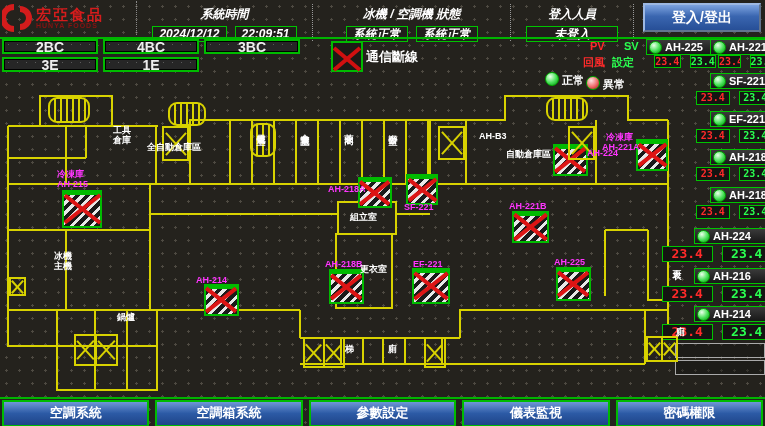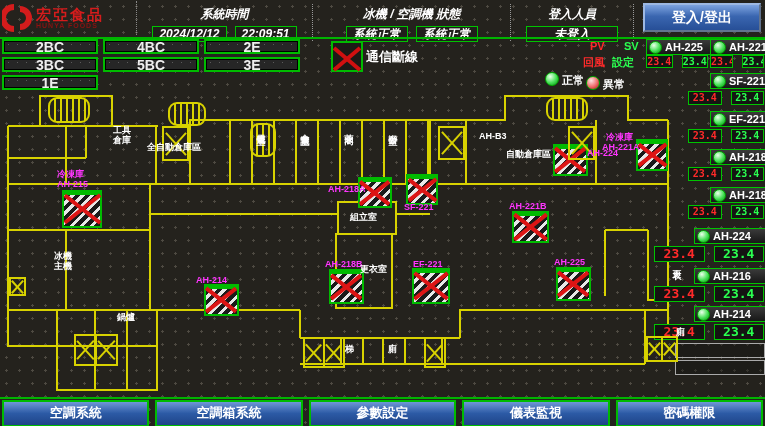--- a/index.html
+++ b/index.html
@@ -36,21 +36,21 @@
   .lg{position:absolute;font-size:11px;font-weight:bold;}
   .lamp{display:inline-block;width:12px;height:12px;border-radius:50%;border:1px solid #0a0;vertical-align:-2px;}
   .lampG{background:radial-gradient(circle at 35% 30%,#eaffea,#45e055 55%,#0a8a14);}
   .lampR{background:radial-gradient(circle at 35% 30%,#ffe3e3,#f06a6a 55%,#a01010);border-color:#0a0;}
   
   .ulabel{position:absolute;height:14px;border:1px solid #00c400;background:linear-gradient(#3a3a3a,#171717);
      display:flex;align-items:center;gap:3px;padding-left:2px;}
   .ulabel .nm{font-size:11px;font-weight:bold;color:#fff;letter-spacing:0;white-space:nowrap;}
   .ulamp{width:11px;height:11px;border-radius:50%;border:1px solid #0a0;flex:0 0 auto;
      background:radial-gradient(circle at 35% 30%,#eaffea,#45e055 55%,#0a8a14);}
-  .uvals{position:absolute;display:flex;gap:9px;}
+  .uvals{position:absolute;display:flex;gap:9px;margin-left:8px;}
   .dval{flex:1;border:1px solid #00c400;background:#141412;font-family:"DejaVu Sans Mono",monospace;
      font-weight:bold;text-align:center;overflow:hidden;}
   .dval.pv{color:#ff2a2a;} .dval.sv{color:#2aff50;}
   .spare{position:absolute;border:1px solid #aaa;background:rgba(20,20,18,.4);}
   
   .plan-label{position:absolute;font-weight:bold;font-size:9px;line-height:10px;white-space:nowrap;}
   .plan-label.m{color:#ff35ff;} .plan-label.w{color:#fff;}
   .plan-label.v{writing-mode:vertical-rl;text-orientation:upright;letter-spacing:1px;}
   .equip{position:absolute;border:2px solid #00bb00;
      background:repeating-linear-gradient(135deg,#e8e8e8 0 3px,#1a1a1a 3px 7px);
@@ -138,23 +138,21 @@
         <div class="hbox" style="min-width:78px;">未登入</div>
       </div>
     </div>
     <button class="login-btn">登入/登出</button>
   </div>
   <div class="green-line" style="top:37px;"></div>
 
   <div class="fgrid">
       <div class="fbtn">2BC</div>
       <div class="fbtn">4BC</div>
-      <div class="fbtn">2E</div>
       <div class="fbtn">3BC</div>
-      <div class="fbtn">5BC</div>
       <div class="fbtn">3E</div>
       <div class="fbtn">1E</div>
     </div>
 
   <div class="commbox"></div>
   <div class="commtxt">通信斷線</div>
 
   <div class="lg" style="left:590px;top:40px;color:#ff2a2a;">PV</div>
   <div class="lg" style="left:624px;top:40px;color:#2aff50;">SV</div>
   <div class="lg" style="left:583px;top:55px;color:#ff2a2a;">回風</div>

